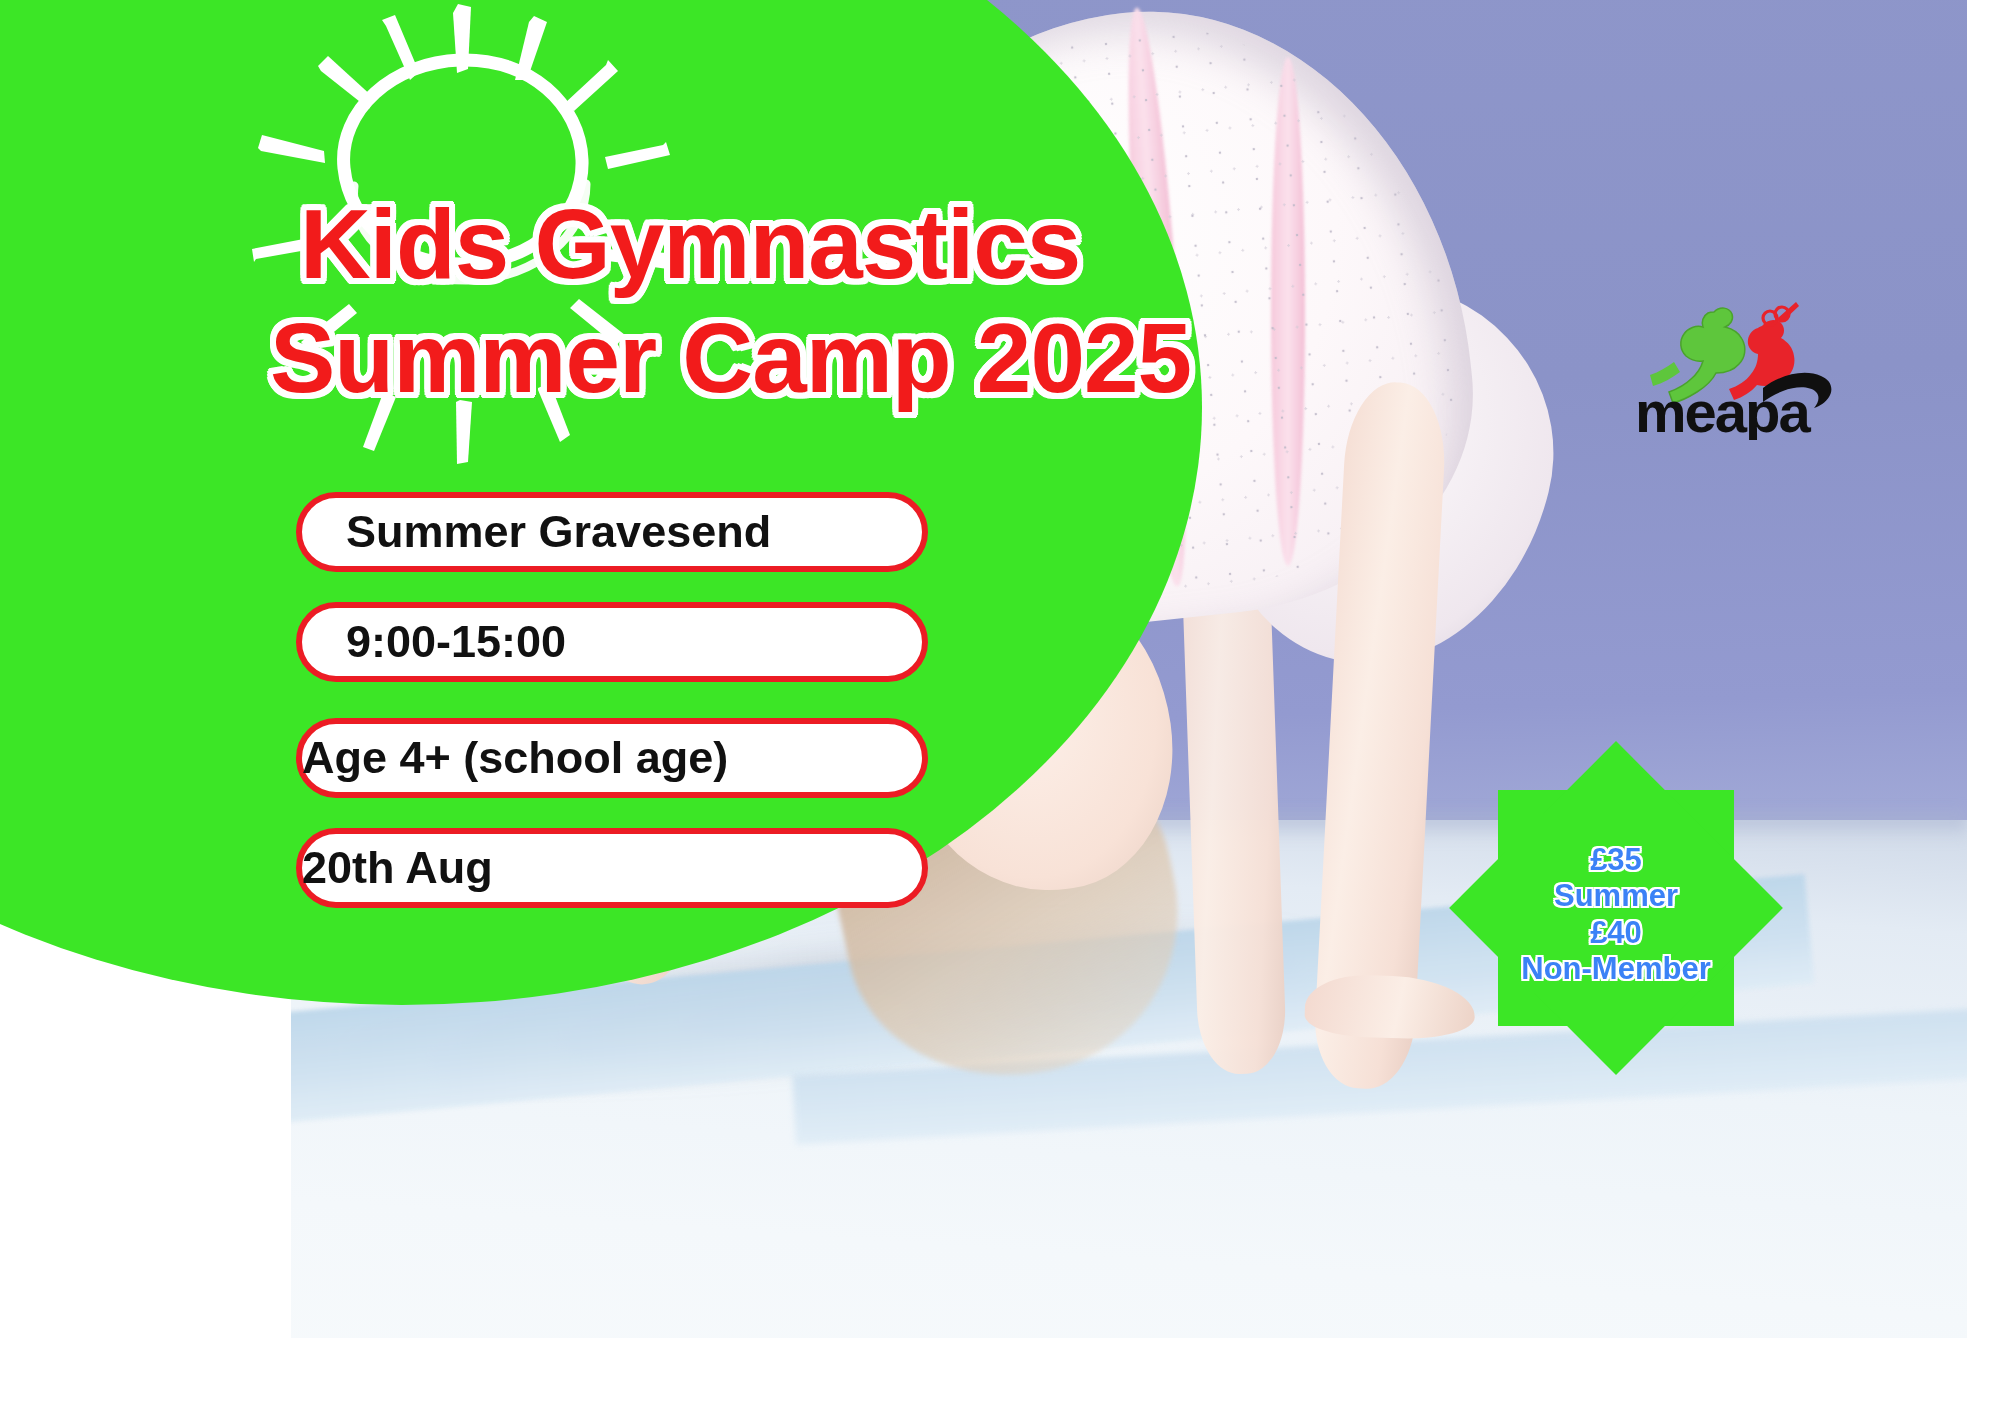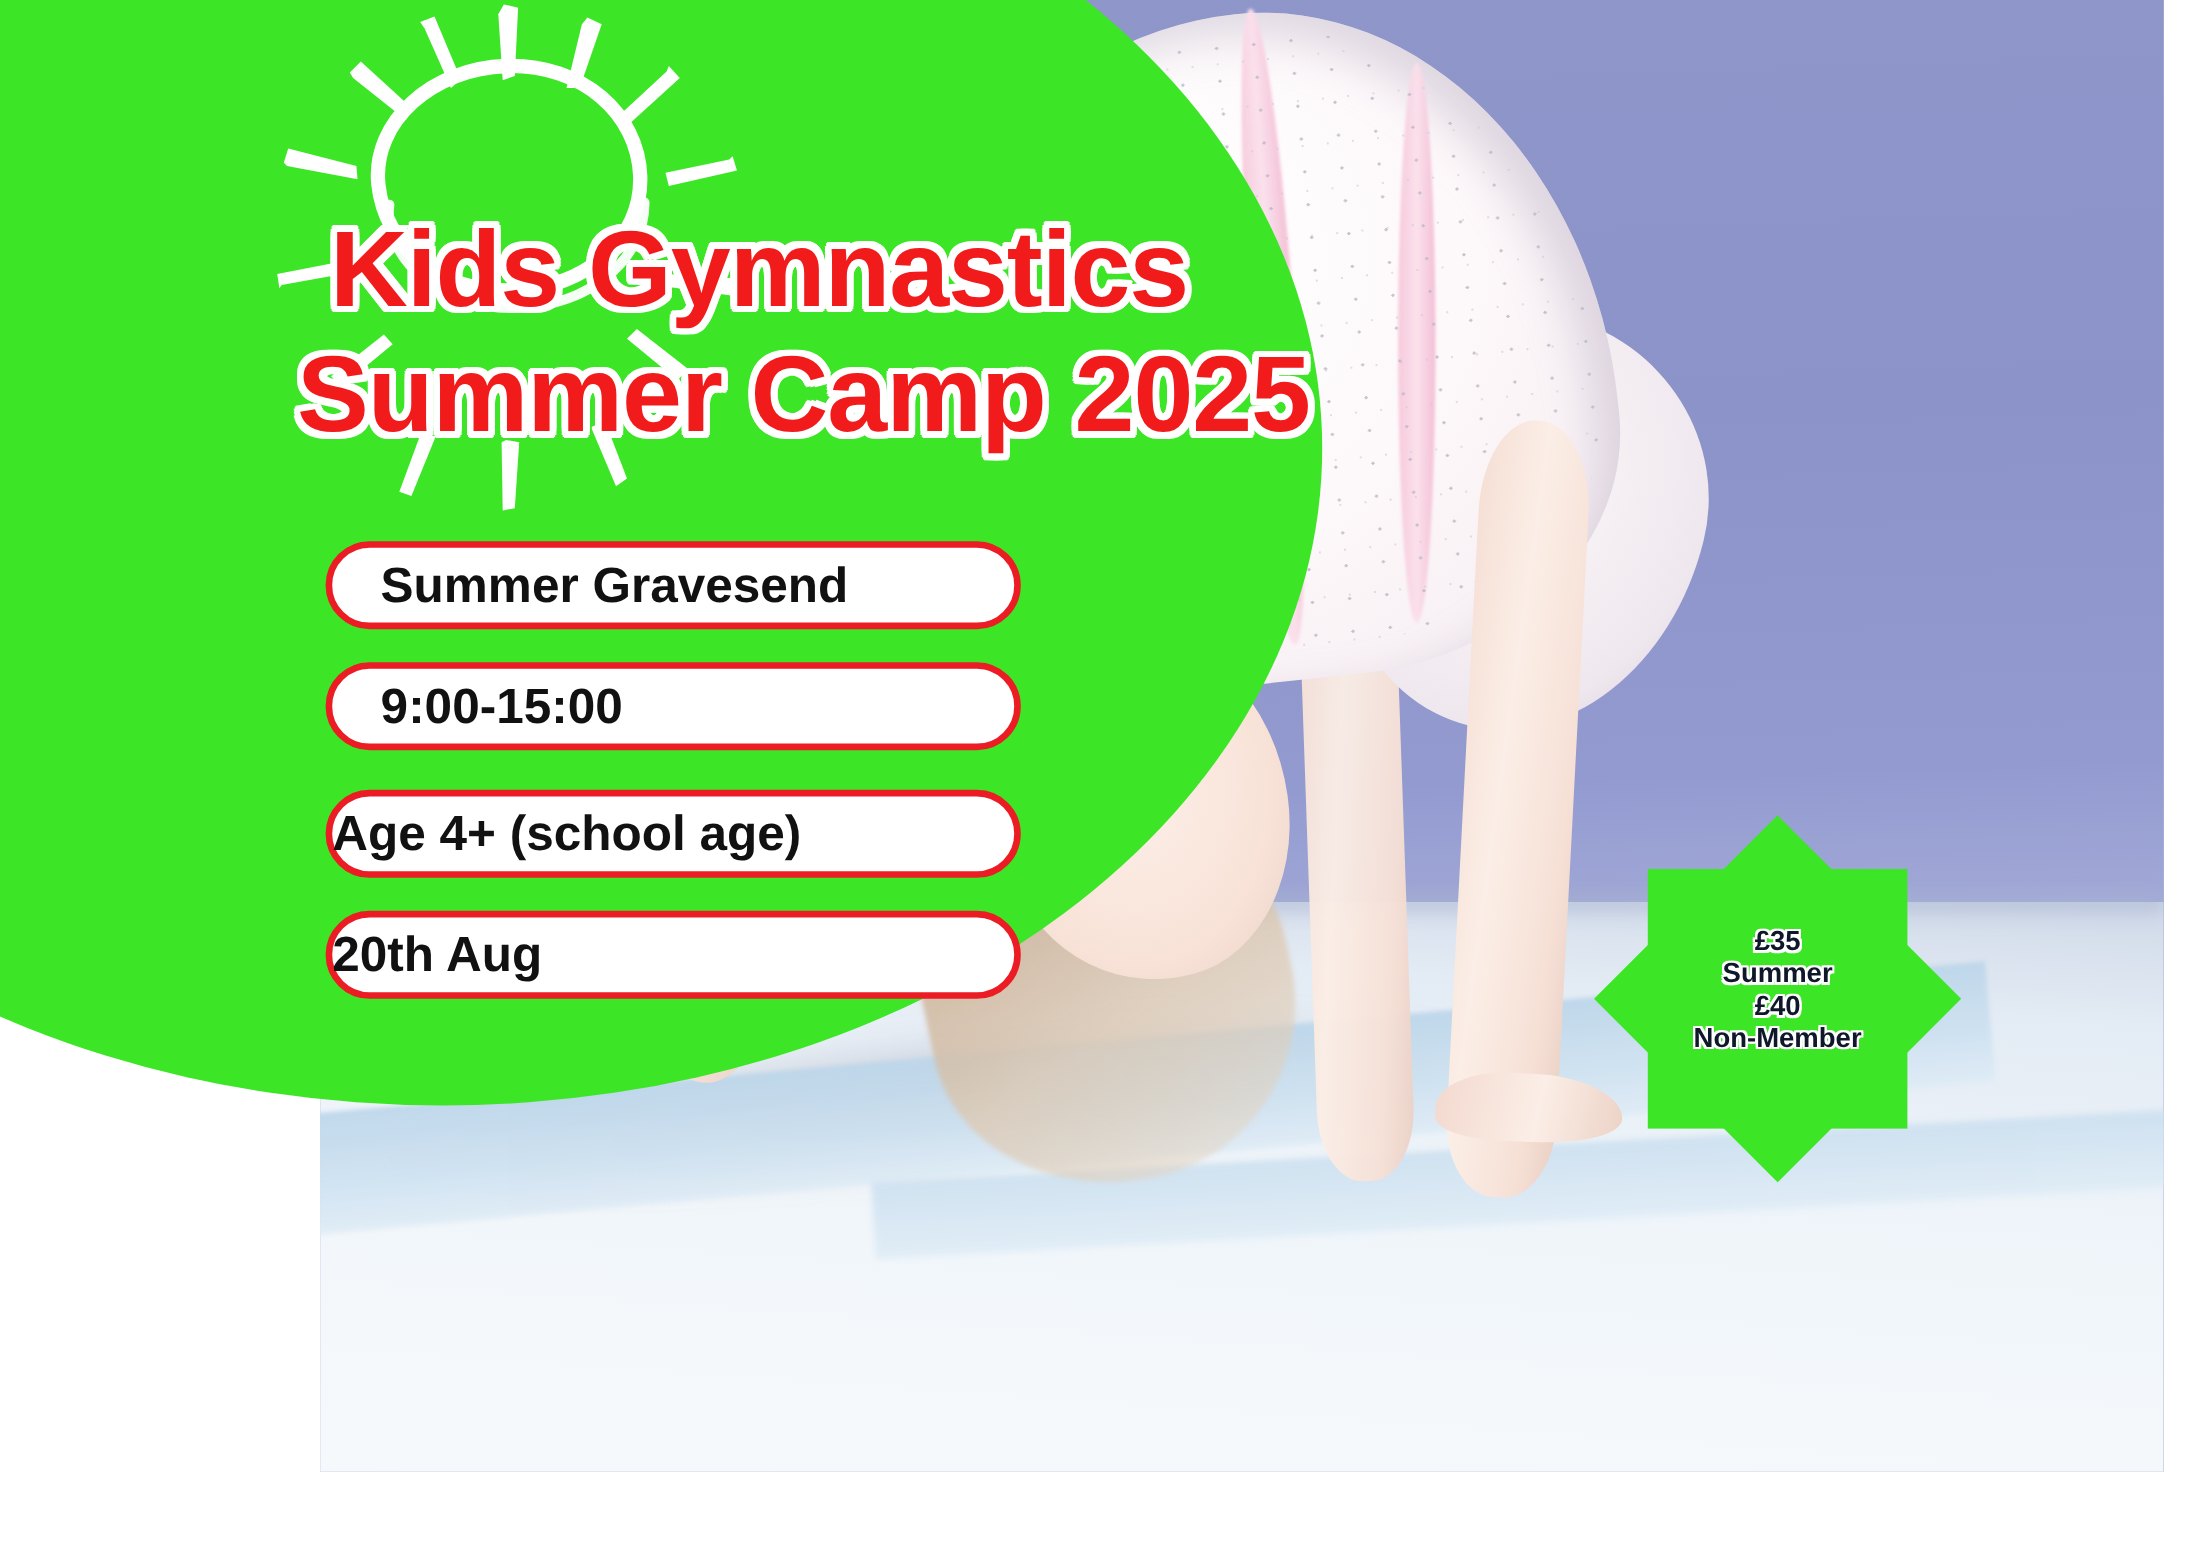--- a/index.html
+++ b/index.html
@@ -166,21 +166,21 @@
   .p2{top:602px;}
   .p3{top:718px;}
   .p4{top:828px;}
 
   
   .burst{position:absolute;left:1498px;top:790px;width:236px;height:236px;}
   .burst .sq{position:absolute;left:0;top:0;width:236px;height:236px;background:#3ce626;}
   .burst .sq2{transform:rotate(45deg);}
   .burst-text{
     position:absolute;left:-24px;top:52px;width:284px;text-align:center;
-    font-weight:bold;font-size:25px;line-height:1.17;color:#0f172a;
+    font-weight:bold;font-size:31px;line-height:1.17;color:#3b82f6;
     text-shadow:-2px -2px 0 #fff,2px -2px 0 #fff,-2px 2px 0 #fff,2px 2px 0 #fff,
                 0 -2px 0 #fff,0 2px 0 #fff,-2px 0 0 #fff,2px 0 0 #fff;
   }
   .burst-text span{display:block;white-space:nowrap;}
 
   
   .logo{position:absolute;left:1630px;top:290px;width:230px;height:150px;}
 </style>
 </head>
 <body>
@@ -267,14 +267,40 @@
     <div class="sq"></div>
     <div class="sq sq2"></div>
     <div class="burst-text">
       <span>£35</span>
       <span>Summer</span>
       <span>£40</span>
       <span>Non-Member</span>
     </div>
   </div>
 
+  <div class="logo">
+    <svg width="230" height="150" viewBox="0 0 230 150" xmlns="http://www.w3.org/2000/svg">
+
+      <g>
+        <path d="M84 22 c6 -6 15 -5 18 2 c2 6 -2 11 -7 13 c8 2 14 6 17 12 c5 9 3 19 -3 25
+                 c-6 7 -15 9 -23 9 c-4 8 -11 14 -19 19 c-8 5 -16 9 -24 11 l-4 -11 c8 -3 16 -7 22 -13
+                 c6 -5 10 -11 12 -18 c-6 1 -12 -1 -17 -5 c-6 -6 -7 -15 -2 -22 c4 -6 12 -9 19 -7
+                 c-2 -5 0 -11 5 -14 c2 -1 4 -1 6 -1 z" fill="#5ec63c" stroke="#4aa32c" stroke-width="1.5"></path>
+        <path d="M44 72 c-7 5 -15 10 -24 13 l3 11 c10 -3 19 -8 27 -14 z" fill="#5ec63c"></path>
+      </g>
+
+      <g>
+        <path d="M132 36 c5 -7 14 -8 19 -3 c4 4 4 11 0 15 c7 4 12 10 13 18 c2 10 -3 19 -10 24
+                 c-8 6 -18 7 -27 5 c-6 7 -14 12 -23 15 l-5 -11 c9 -3 17 -8 22 -15 c5 -6 7 -13 7 -20
+                 c-5 -1 -9 -5 -10 -10 c-1 -7 3 -14 10 -16 c1 -1 3 -2 4 -2 z" fill="#e8232a"></path>
+        <path d="M148 28 l18 -16 3 4 -17 16 z" fill="#e8232a"></path>
+        <circle cx="140" cy="28" r="7" fill="none" stroke="#e8232a" stroke-width="3.2"></circle>
+        <circle cx="152" cy="24" r="7" fill="none" stroke="#e8232a" stroke-width="3.2"></circle>
+      </g>
+
+      <path d="M133 98 c18 -14 42 -19 58 -12 c10 4 13 13 8 21 c-3 5 -9 9 -15 11
+               c5 -6 6 -12 2 -16 c-6 -6 -20 -6 -33 -1 c-8 3 -15 7 -20 11 z" fill="#101010"></path>
+
+      <text x="5" y="142" font-family="Liberation Sans, sans-serif" font-size="58" font-weight="bold" fill="#101010" letter-spacing="-2">meapa</text>
+    </svg>
+  </div>
 
 </div>
 
 </body></html>

